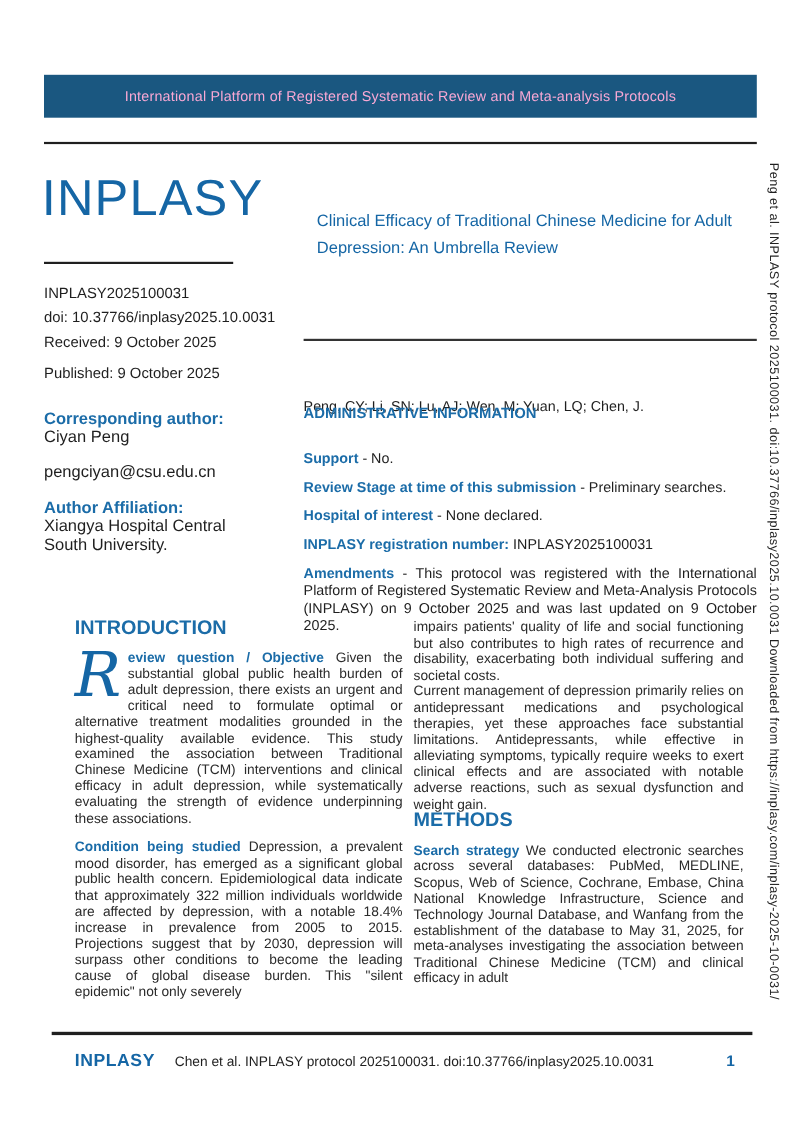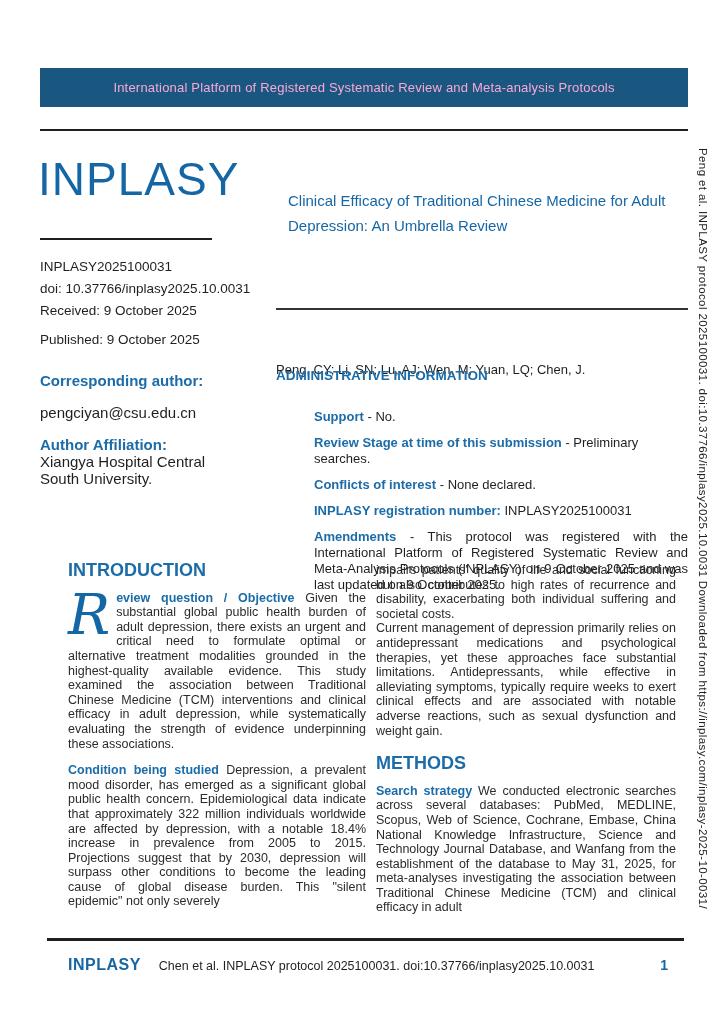--- a/index.html
+++ b/index.html
@@ -26,33 +26,33 @@
   .blue-bold { color:#1b6ca8; font-weight:bold; }
   .leftinfo .block { margin-bottom:15px; }
   .title {
     position:absolute; left:288px; top:188px; width:402px;
     font-size:15px; font-weight:normal; color:#1566a5; line-height:25px;
   }
   .rule-title { left:276px; top:308px; width:412px; height:2px; background:#333; }
   .authors { position:absolute; left:276px; top:318px; width:412px; font-size:13px; color:#1f1f1f;margin-top:44px; }
   .admin { position:absolute; left:276px; top:368px; width:412px; font-size:13px; line-height:16px; color:#1f1f1f; }
   .admin h2 { font-size:13.5px; color:#1b6ca8; margin-bottom:25px; }
-  .admin .row { margin-bottom:10px;margin-left:38px; }
+  .admin .row { margin-bottom:10px; }
   .admin .row.just { text-align:justify; }
   .col { position:absolute; top:563px; width:298px; font-size:12.5px; line-height:14.6px; text-align:justify; color:#2b2b2b; }
   .col-left { left:68px; }
   .col-right { left:376px; width:300px; }
   .col h2 { font-size:18px; color:#1b6ca8; margin-bottom:13px; text-align:left; }
   .col p { margin-bottom:0; }
   .col p.parspace { margin-top:12px; }
   .dropcap {
     float:left; font-family:"DejaVu Serif", serif; font-style:italic;
     font-size:56px; line-height:44px; color:#1566a5; margin:2px 6px 0 0;
   }
-  .methods-h { margin-top:18px; }
+  .methods-h { }
   .rule-footer { left:47px; top:938px; width:637px; height:2.5px; }
   .footer {
     position:absolute; left:68px; top:956px; width:600px;
     display:flex; align-items:baseline;
   }
   .footer .flogo { font-size:16px; font-weight:bold; color:#1566a5; letter-spacing:.5px; }
   .footer .fcite { font-size:12.5px; color:#1f1f1f; margin-left:18px; flex:1; }
   .footer .fpage { font-size:14px; font-weight:bold; color:#1566a5; }
   .vtext {
     position:absolute; left:697px; top:148px; height:860px;
@@ -77,20 +77,21 @@
     <div>INPLASY2025100031</div>
     <div>doi: 10.37766/inplasy2025.10.0031</div>
     <div>Received: 9 October 2025</div>
     <div class="gap"></div>
     <div>Published: 9 October 2025</div>
   </div>
 
   <div class="leftinfo">
     <div class="block">
       <div class="blue-bold">Corresponding author:</div>
+      <div>Ciyan Peng</div>
     </div>
     <div class="block">pengciyan@csu.edu.cn</div>
     <div class="block">
       <div class="blue-bold">Author Affiliation:</div>
       <div>Xiangya Hospital Central South University.</div>
     </div>
   </div>
 
   <div class="title">Clinical Efficacy of Traditional Chinese Medicine for Adult Depression: An Umbrella Review</div>
   <div class="rule rule-title"></div>
@@ -98,21 +99,21 @@
 
   <div class="admin">
     <h2>ADMINISTRATIVE INFORMATION</h2>
     <div class="row">
       <span class="blue-bold">Support</span><span> -  No.</span>
     </div>
     <div class="row">
       <span class="blue-bold">Review Stage at time of this submission</span><span> - Preliminary searches.</span>
     </div>
     <div class="row">
-      <span class="blue-bold">Conflicts of interest</span><span> - None declared.</span>
+      <span class="blue-bold">Hospital of interest</span><span> - None declared.</span>
     </div>
     <div class="row">
       <span class="blue-bold">INPLASY registration number:</span><span> INPLASY2025100031</span>
     </div>
     <div class="row just">
       <span class="blue-bold">Amendments</span><span> - This protocol was registered with the International Platform of Registered Systematic Review and Meta-Analysis Protocols (INPLASY) on 9 October 2025 and was last updated on 9 October 2025.</span>
     </div>
   </div>
 
   <div class="col col-left">

